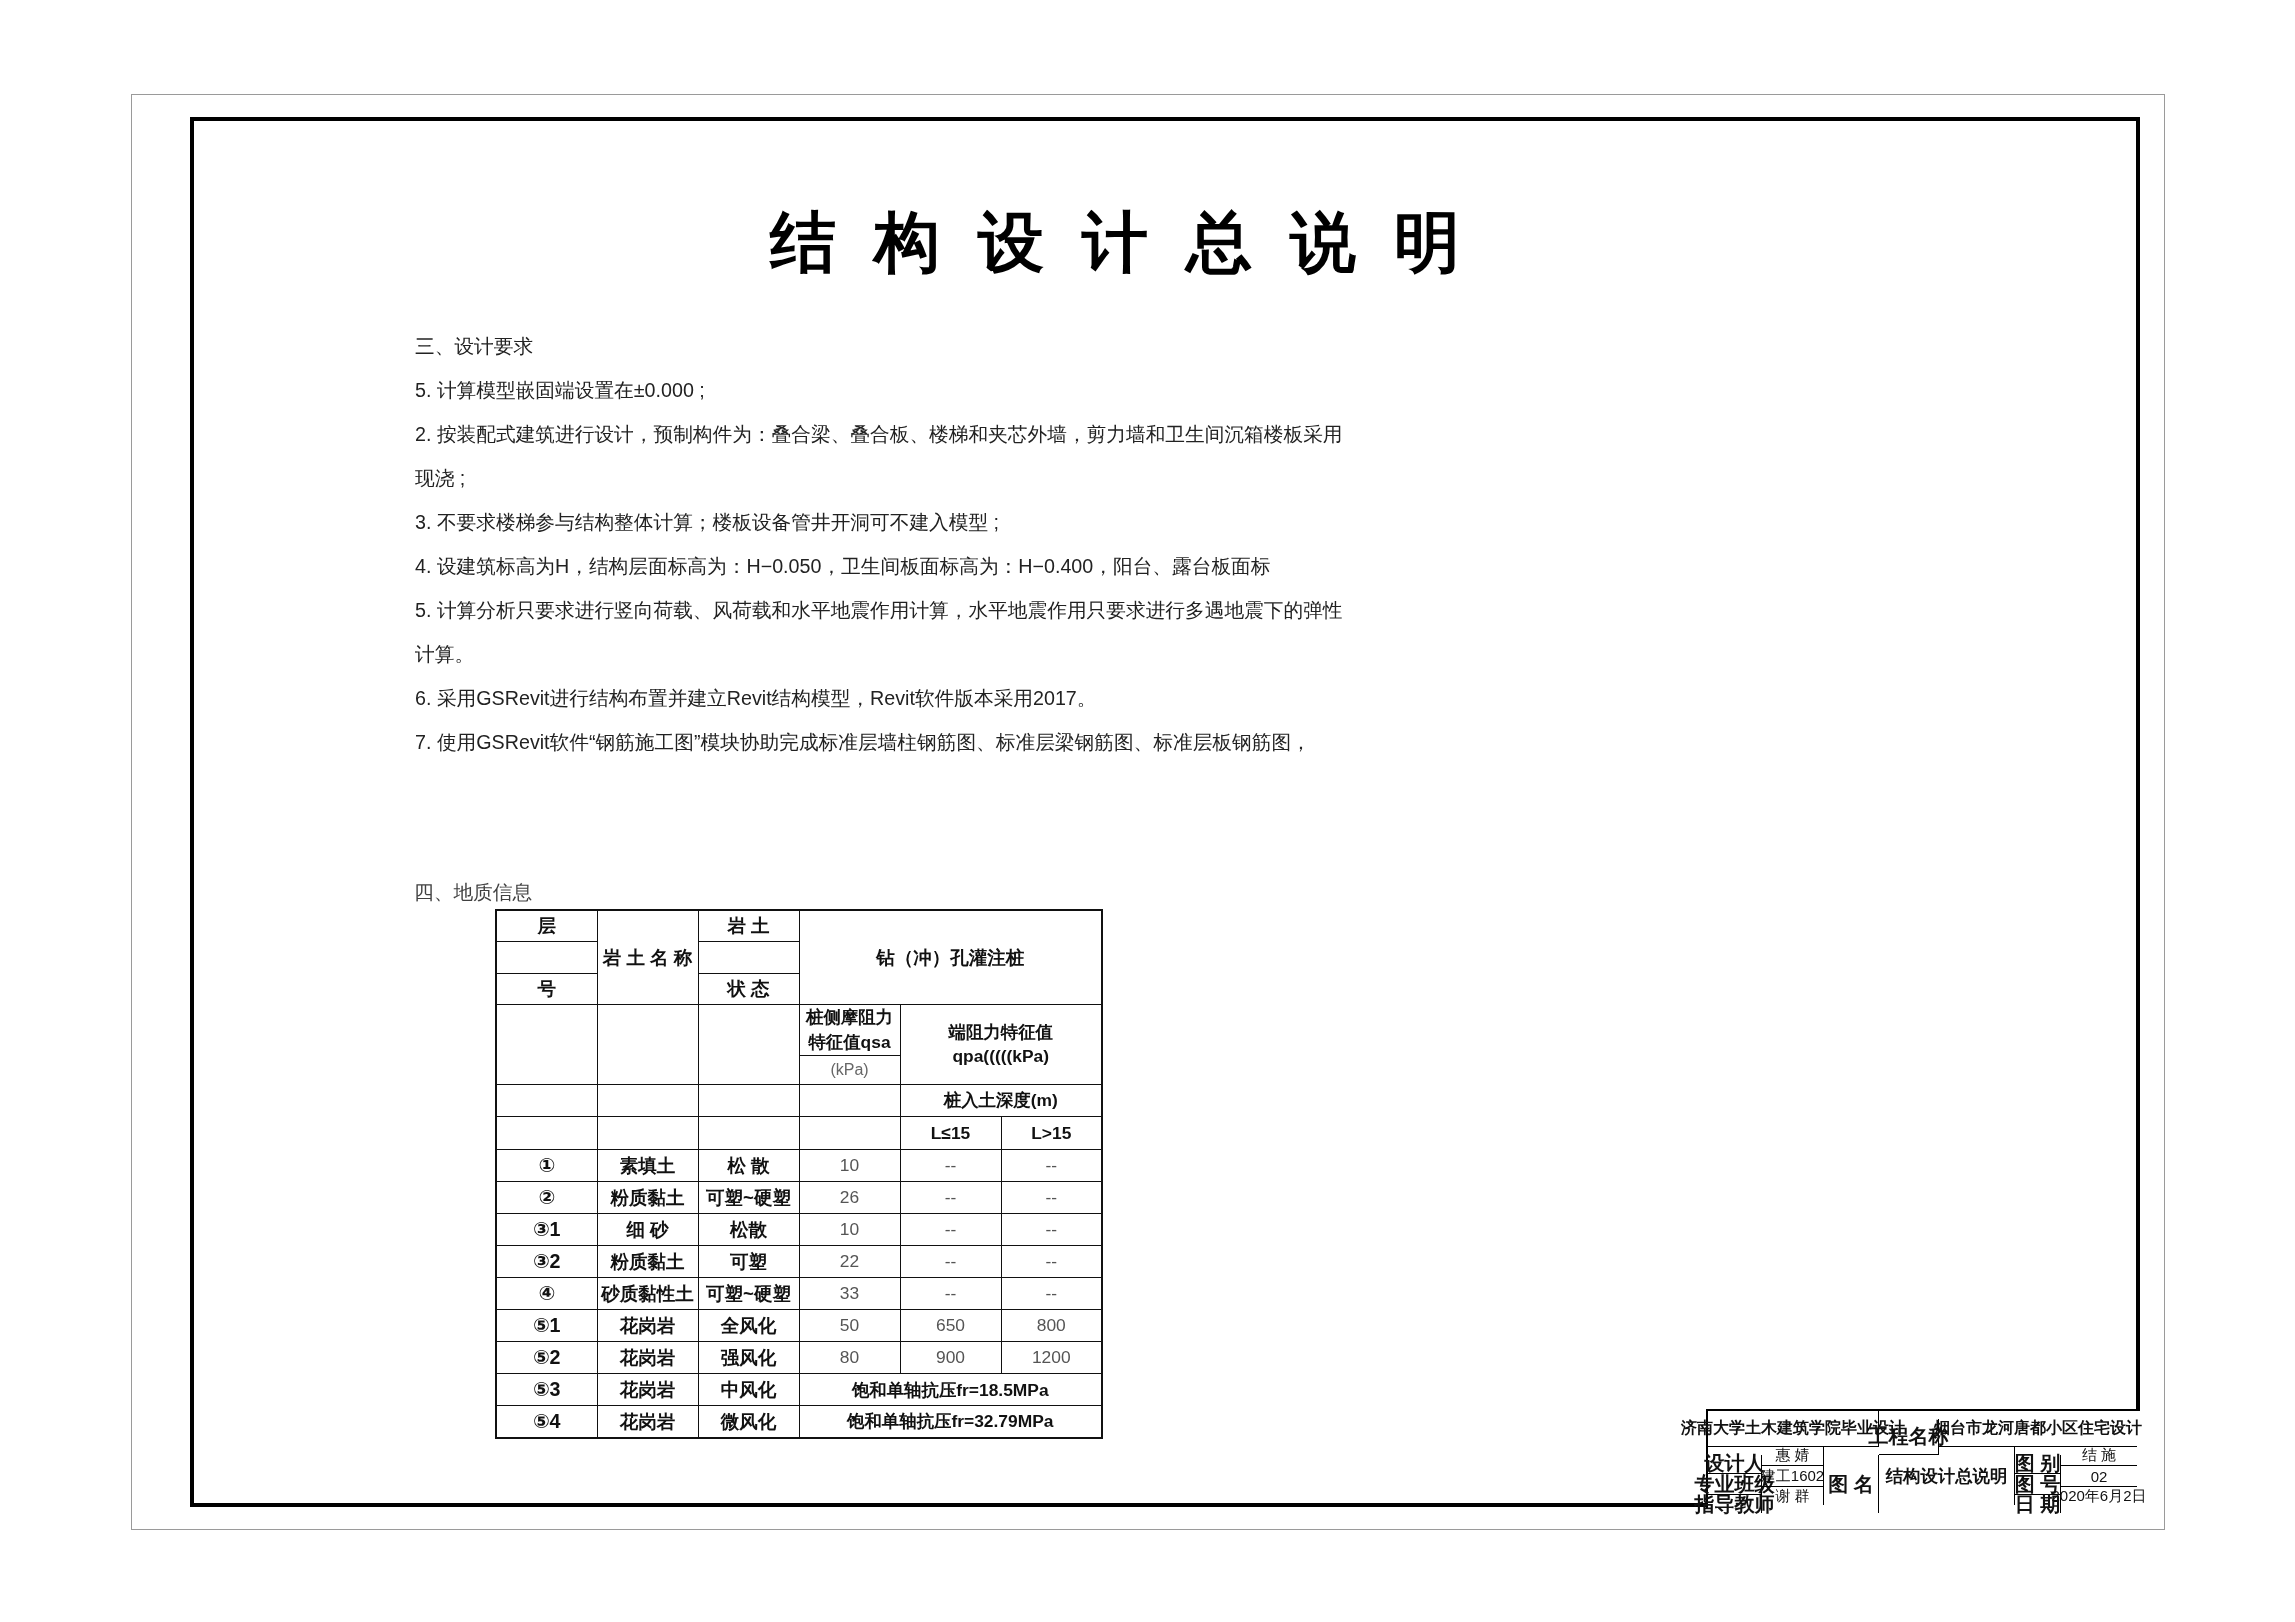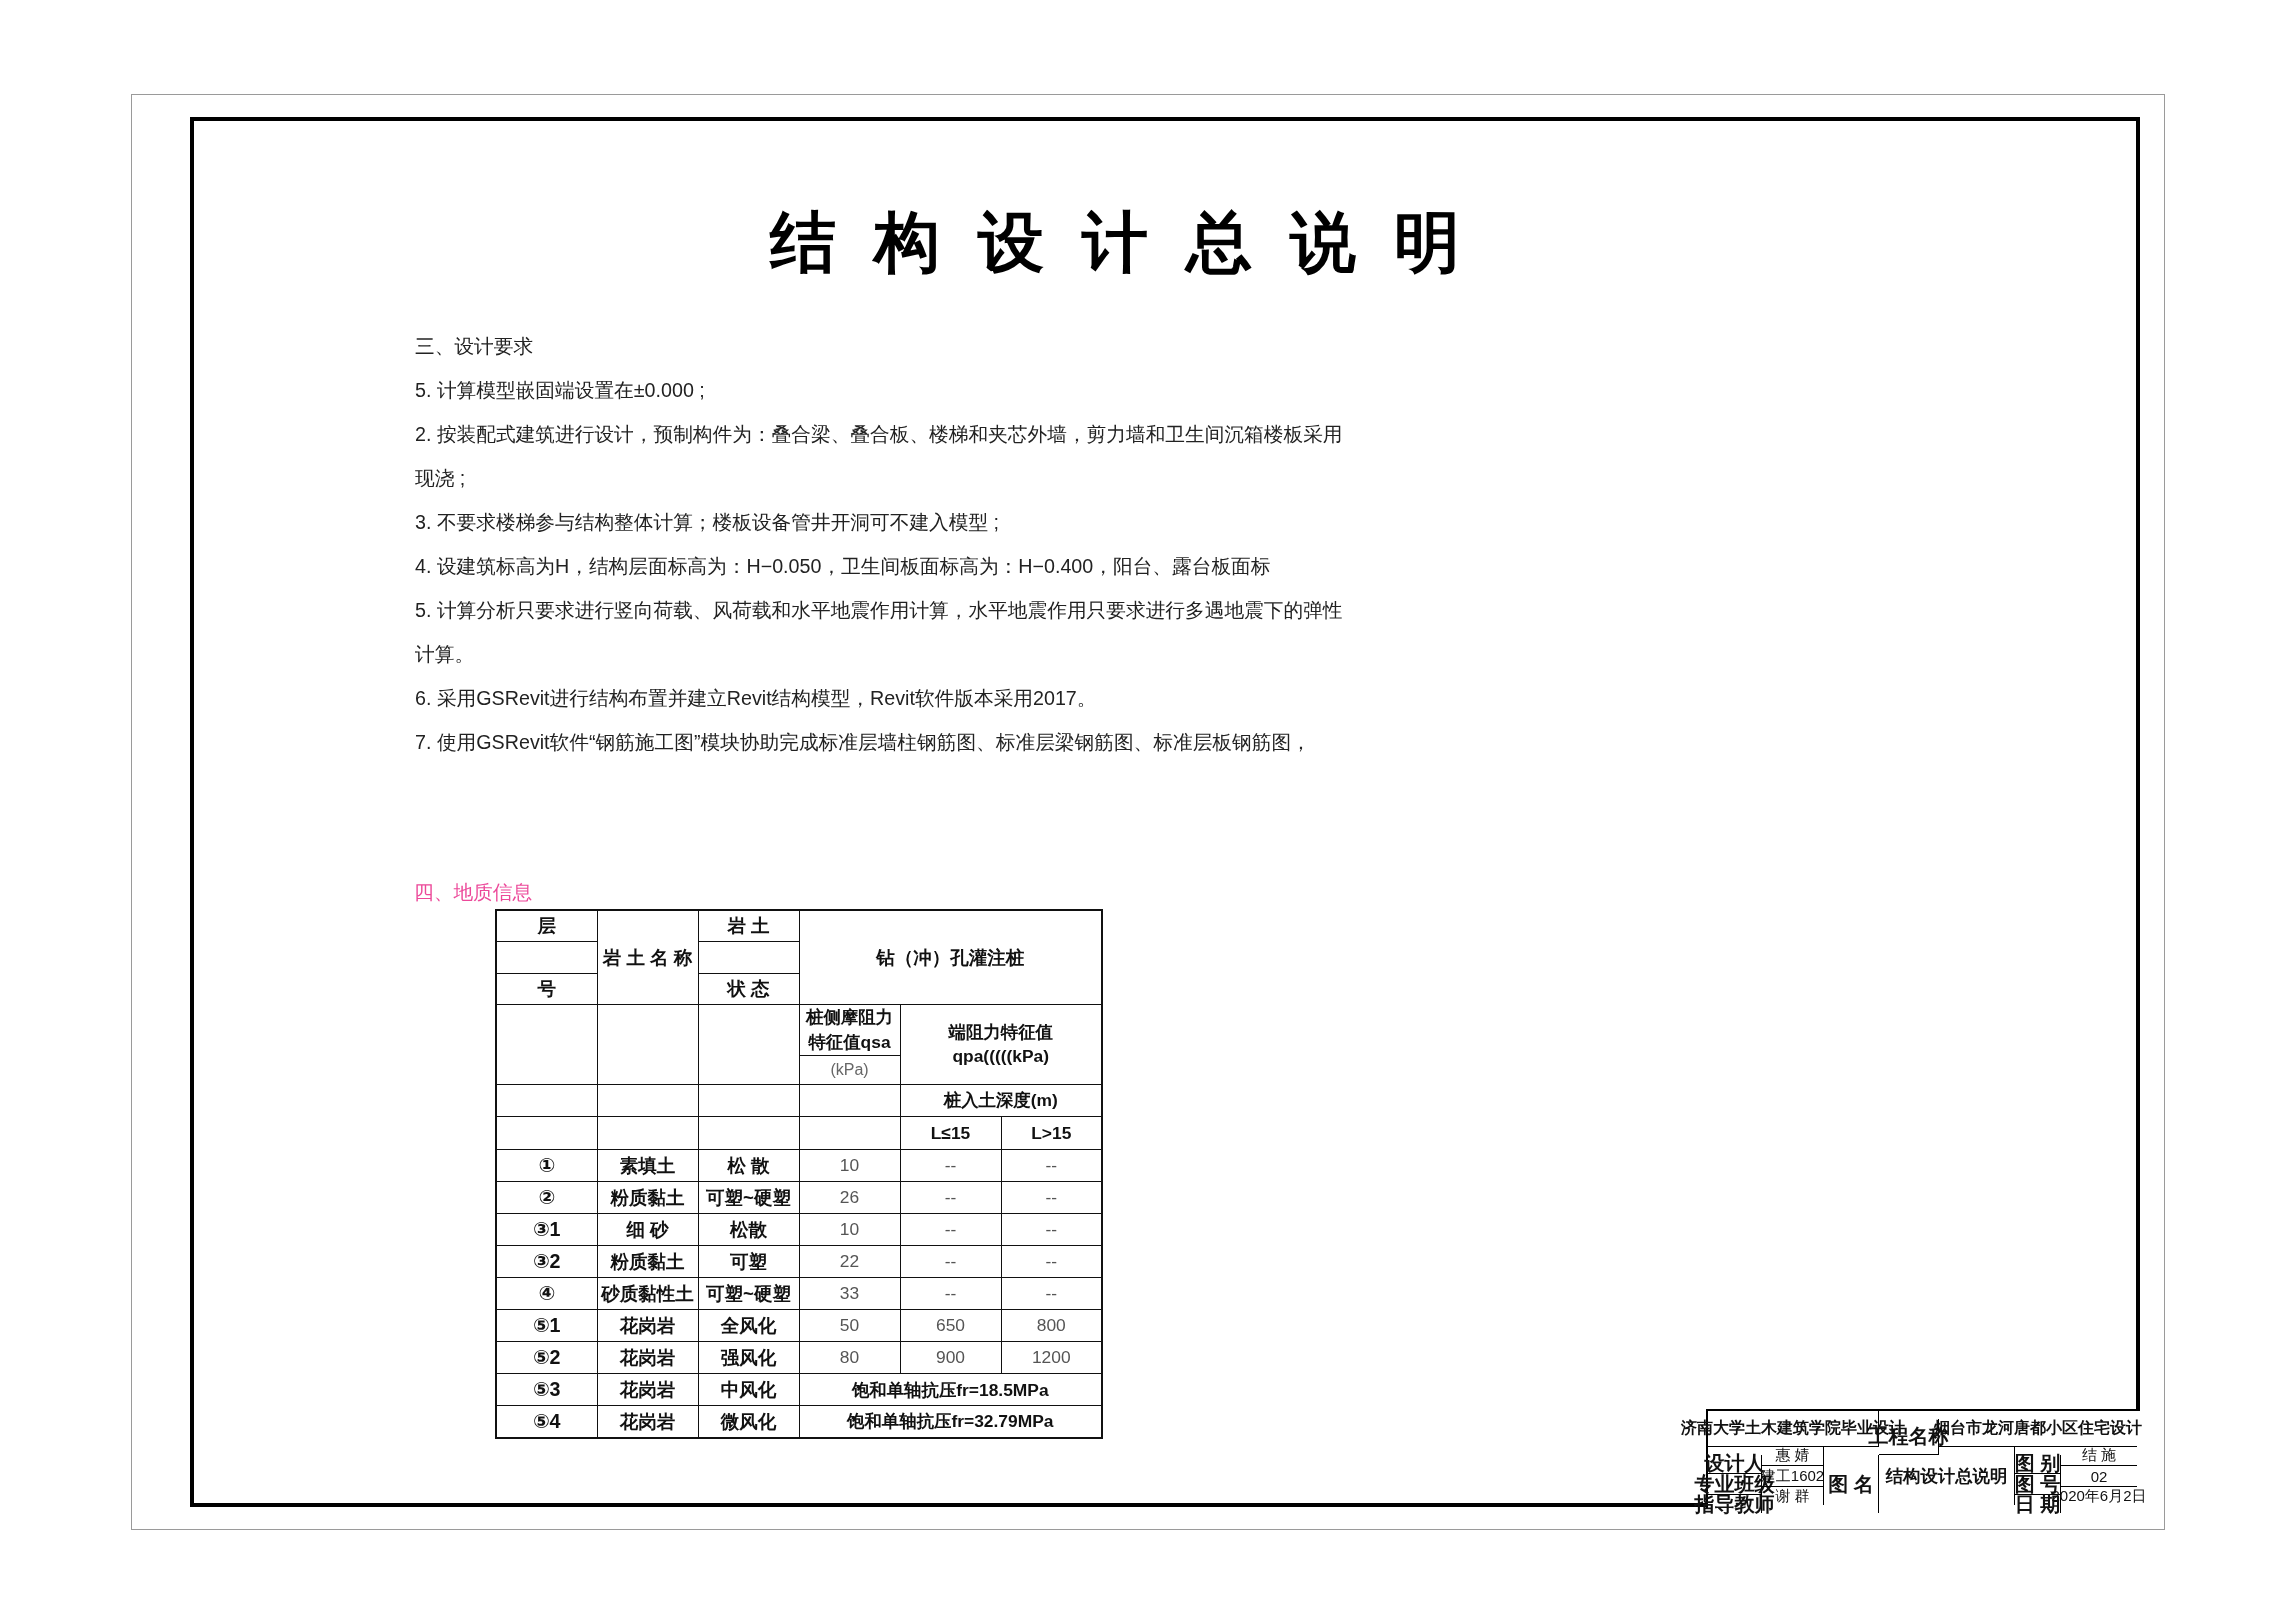--- a/index.html
+++ b/index.html
@@ -26,21 +26,21 @@
     position:absolute;left:654px;top:199px;width:960px;height:87px;
     font-size:66px;font-weight:700;letter-spacing:38px;
     text-align:center;white-space:nowrap;color:#000;line-height:87px;
   }
 
   
   .notes{position:absolute;left:415px;top:324px;width:1012px;}
   .nline{height:44px;line-height:44px;font-size:19.7px;color:#222;white-space:nowrap;}
   .geo-heading{
     position:absolute;left:414px;top:880px;font-size:19.7px;line-height:25.4px;
-    color:#ec4899;white-space:nowrap;
+    color:#404040;white-space:nowrap;
   }
 
   
   table.geo{
     position:absolute;left:495px;top:909px;width:604px;
     border-collapse:collapse;table-layout:fixed;
     border:2.9px solid #111;background:#fff;
   }
   table.geo td{
     border:1.7px solid #111;text-align:center;vertical-align:middle;

